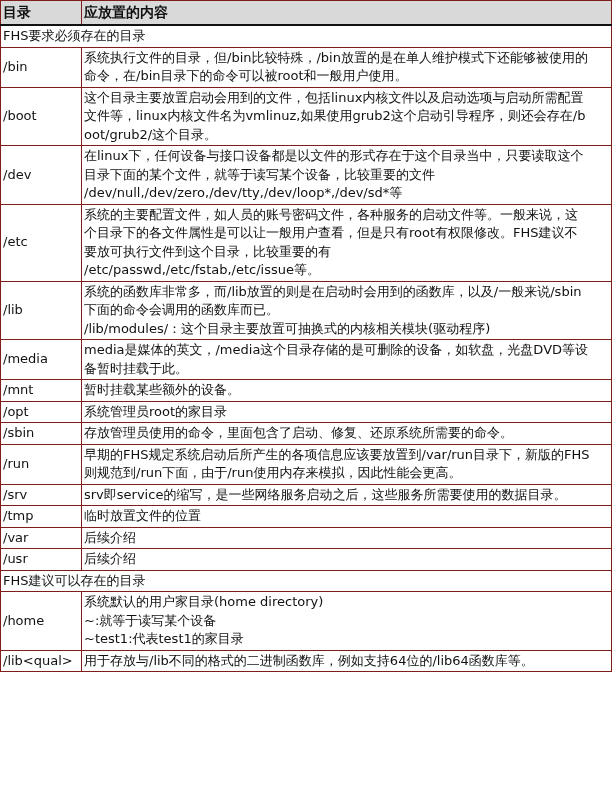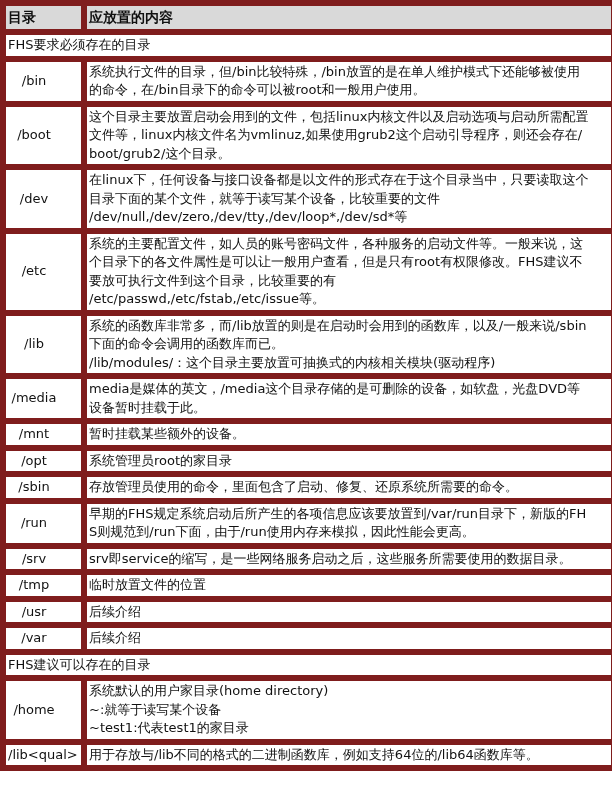--- a/index.html
+++ b/index.html
@@ -17,40 +17,39 @@
     table.fhs {
       border-collapse: collapse;
       width: 611px;
       table-layout: fixed;
       font-size: 13px;
       line-height: 18.5px;
     }
     table.fhs col.c1 { width: 81px; }
     table.fhs col.c2 { width: 530px; }
     table.fhs td, table.fhs th {
-      border: 6px solid #7f1d1d;
+      border: 1px solid #7f1d1d;
       padding: 1px 21px 1px 2px;
       vertical-align: middle;
       text-align: left;
       word-break: break-all;
     }
     table.fhs th {
       background: #d9d9d9;
       font-weight: bold;
       font-size: 14px;
       height: 21px;
       border-bottom: 2px solid #111111;
     }
     table.fhs td.section {
       height: 18px;
       margin-top: 32px;
     }
     table.fhs td.dir {
       white-space: nowrap;
-      text-align: center;
     }
     .line { display: block; }
     table.fhs tr.last td { border-bottom: 2px solid #111111; }
   </style>
 </head>
 <body>
 
 <table class="fhs">
   <colgroup>
       <col class="c1">
@@ -135,27 +134,27 @@
           <span class="line">srv即service的缩写，是一些网络服务启动之后，这些服务所需要使用的数据目录。</span>
         </td>
       </tr>
       <tr>
         <td class="dir">/tmp</td>
         <td>
           <span class="line">临时放置文件的位置</span>
         </td>
       </tr>
       <tr>
-        <td class="dir">/usr</td>
+        <td class="dir">/var</td>
         <td>
           <span class="line">后续介绍</span>
         </td>
       </tr>
       <tr>
-        <td class="dir">/var</td>
+        <td class="dir">/usr</td>
         <td>
           <span class="line">后续介绍</span>
         </td>
       </tr>
       <tr>
         <td colspan="2" class="section">FHS建议可以存在的目录</td>
       </tr>
       <tr>
         <td class="dir">/home</td>
         <td>

